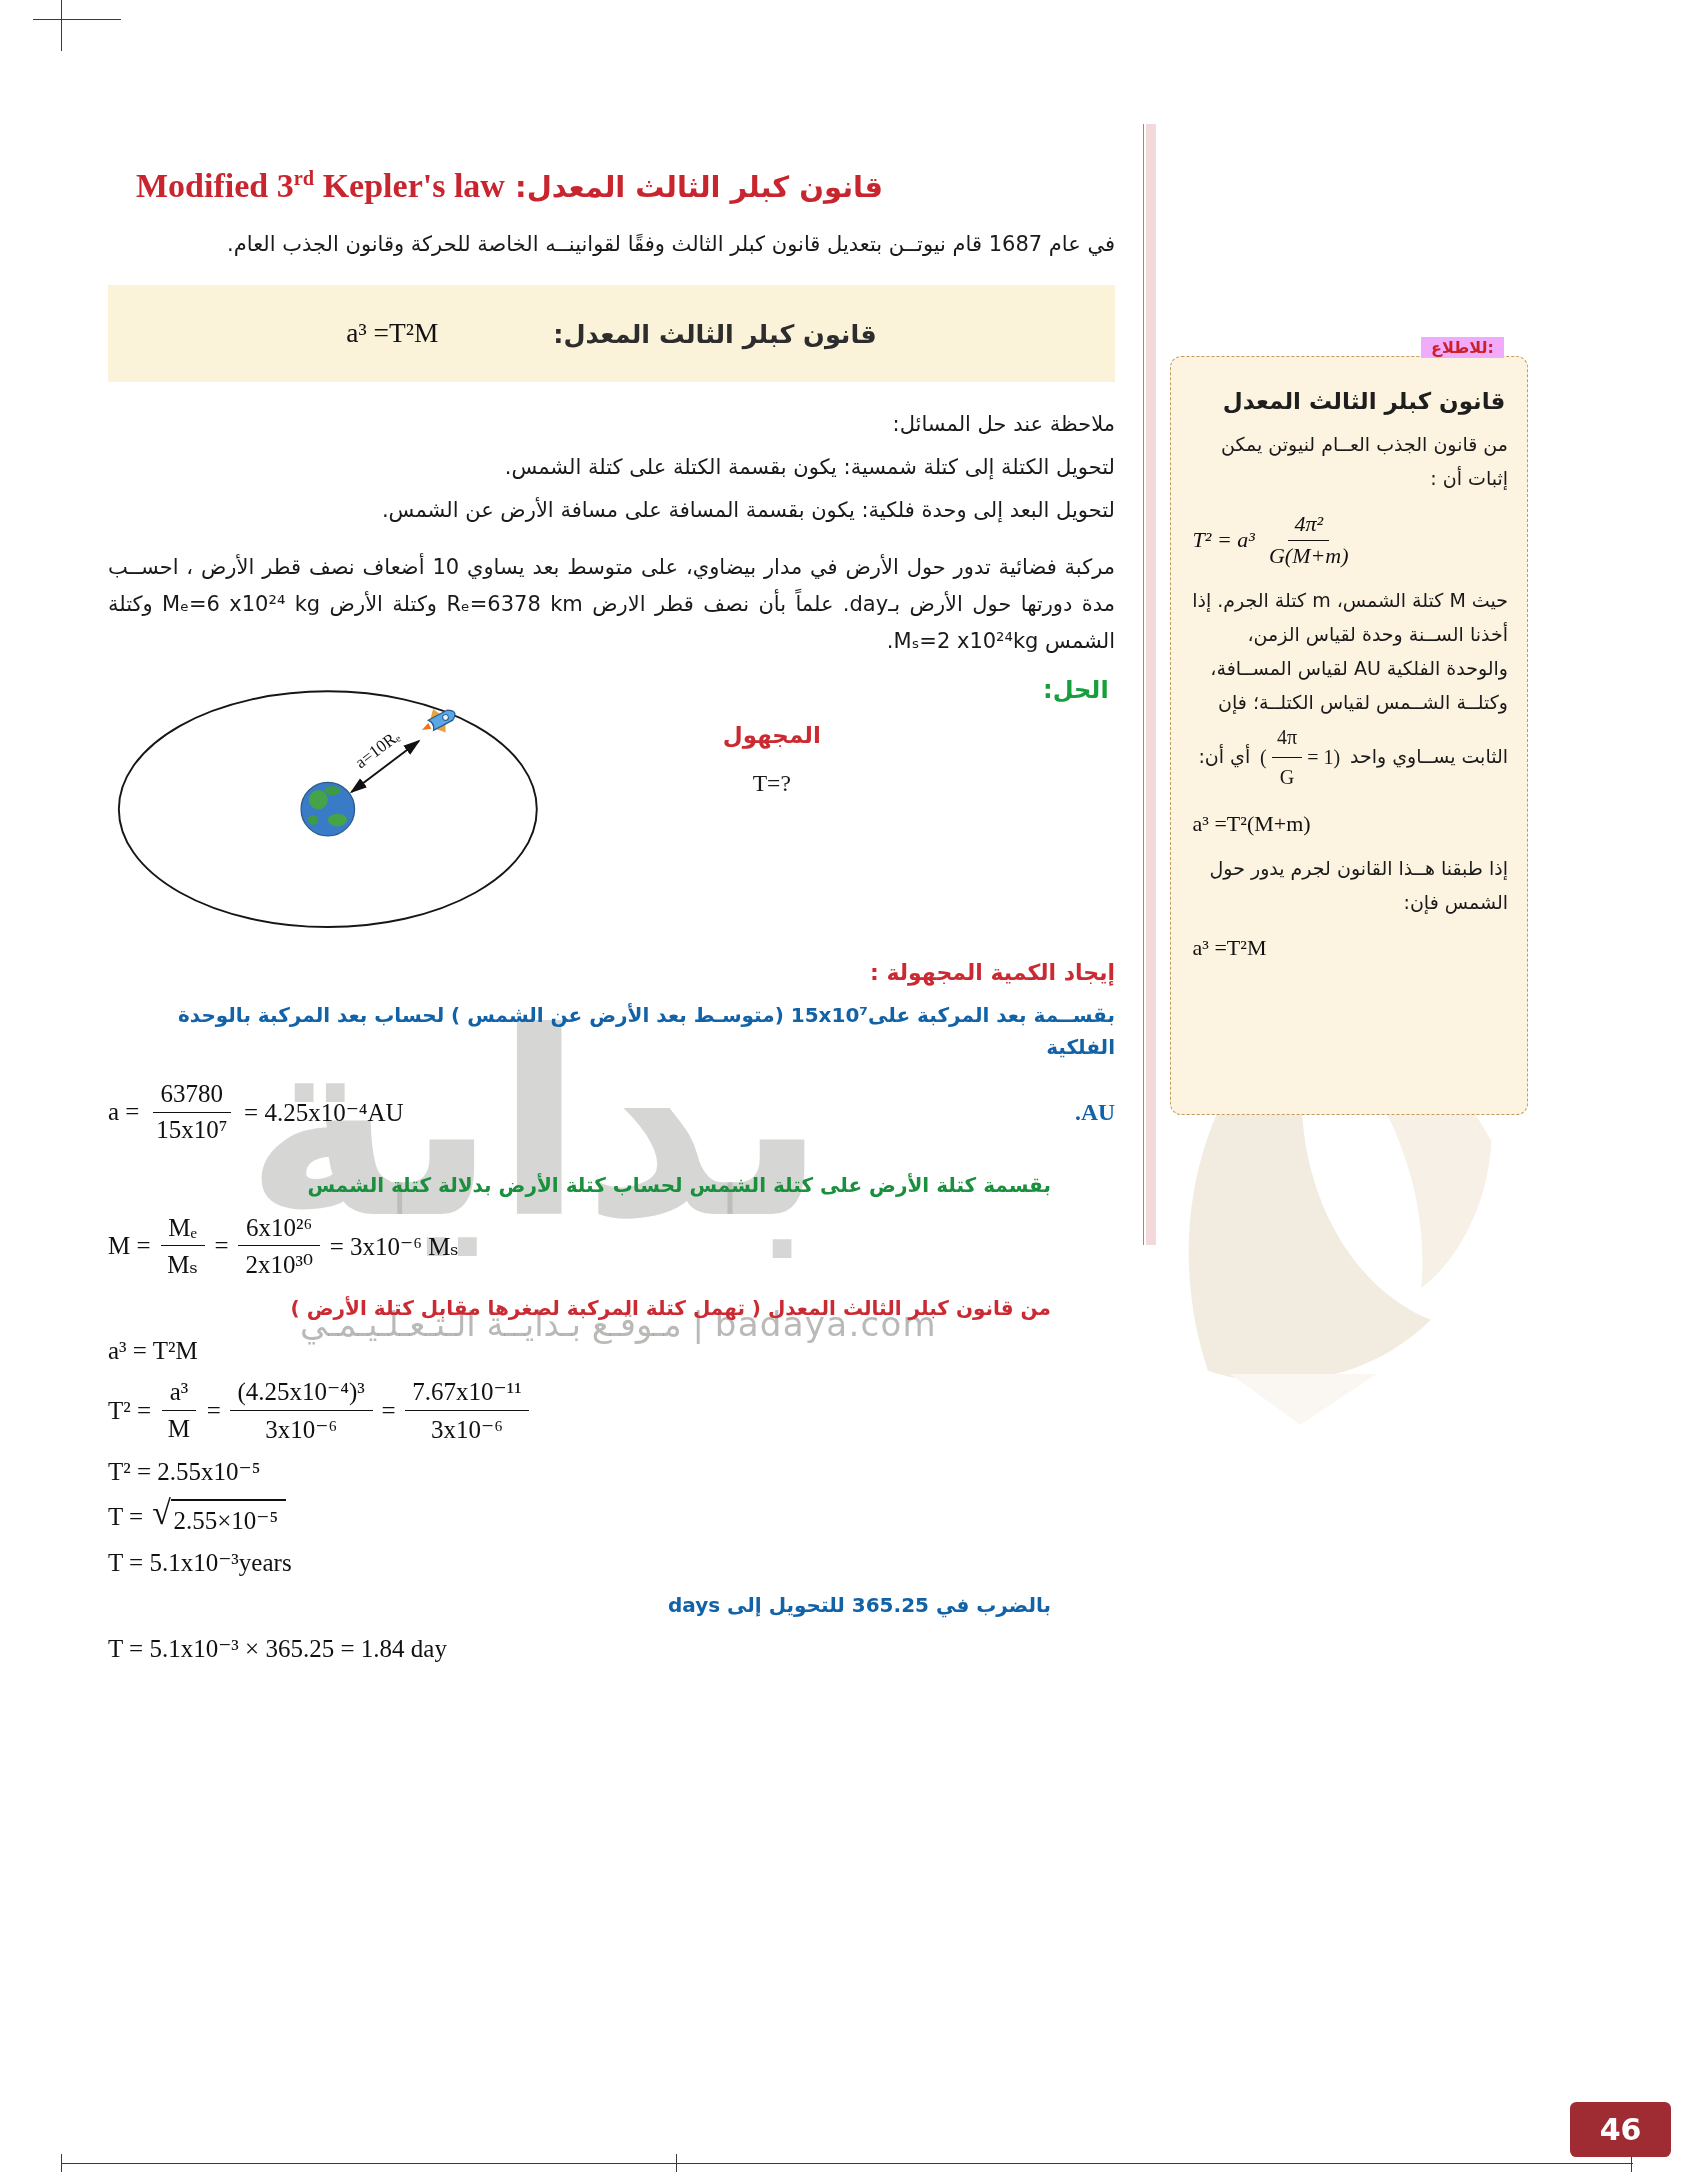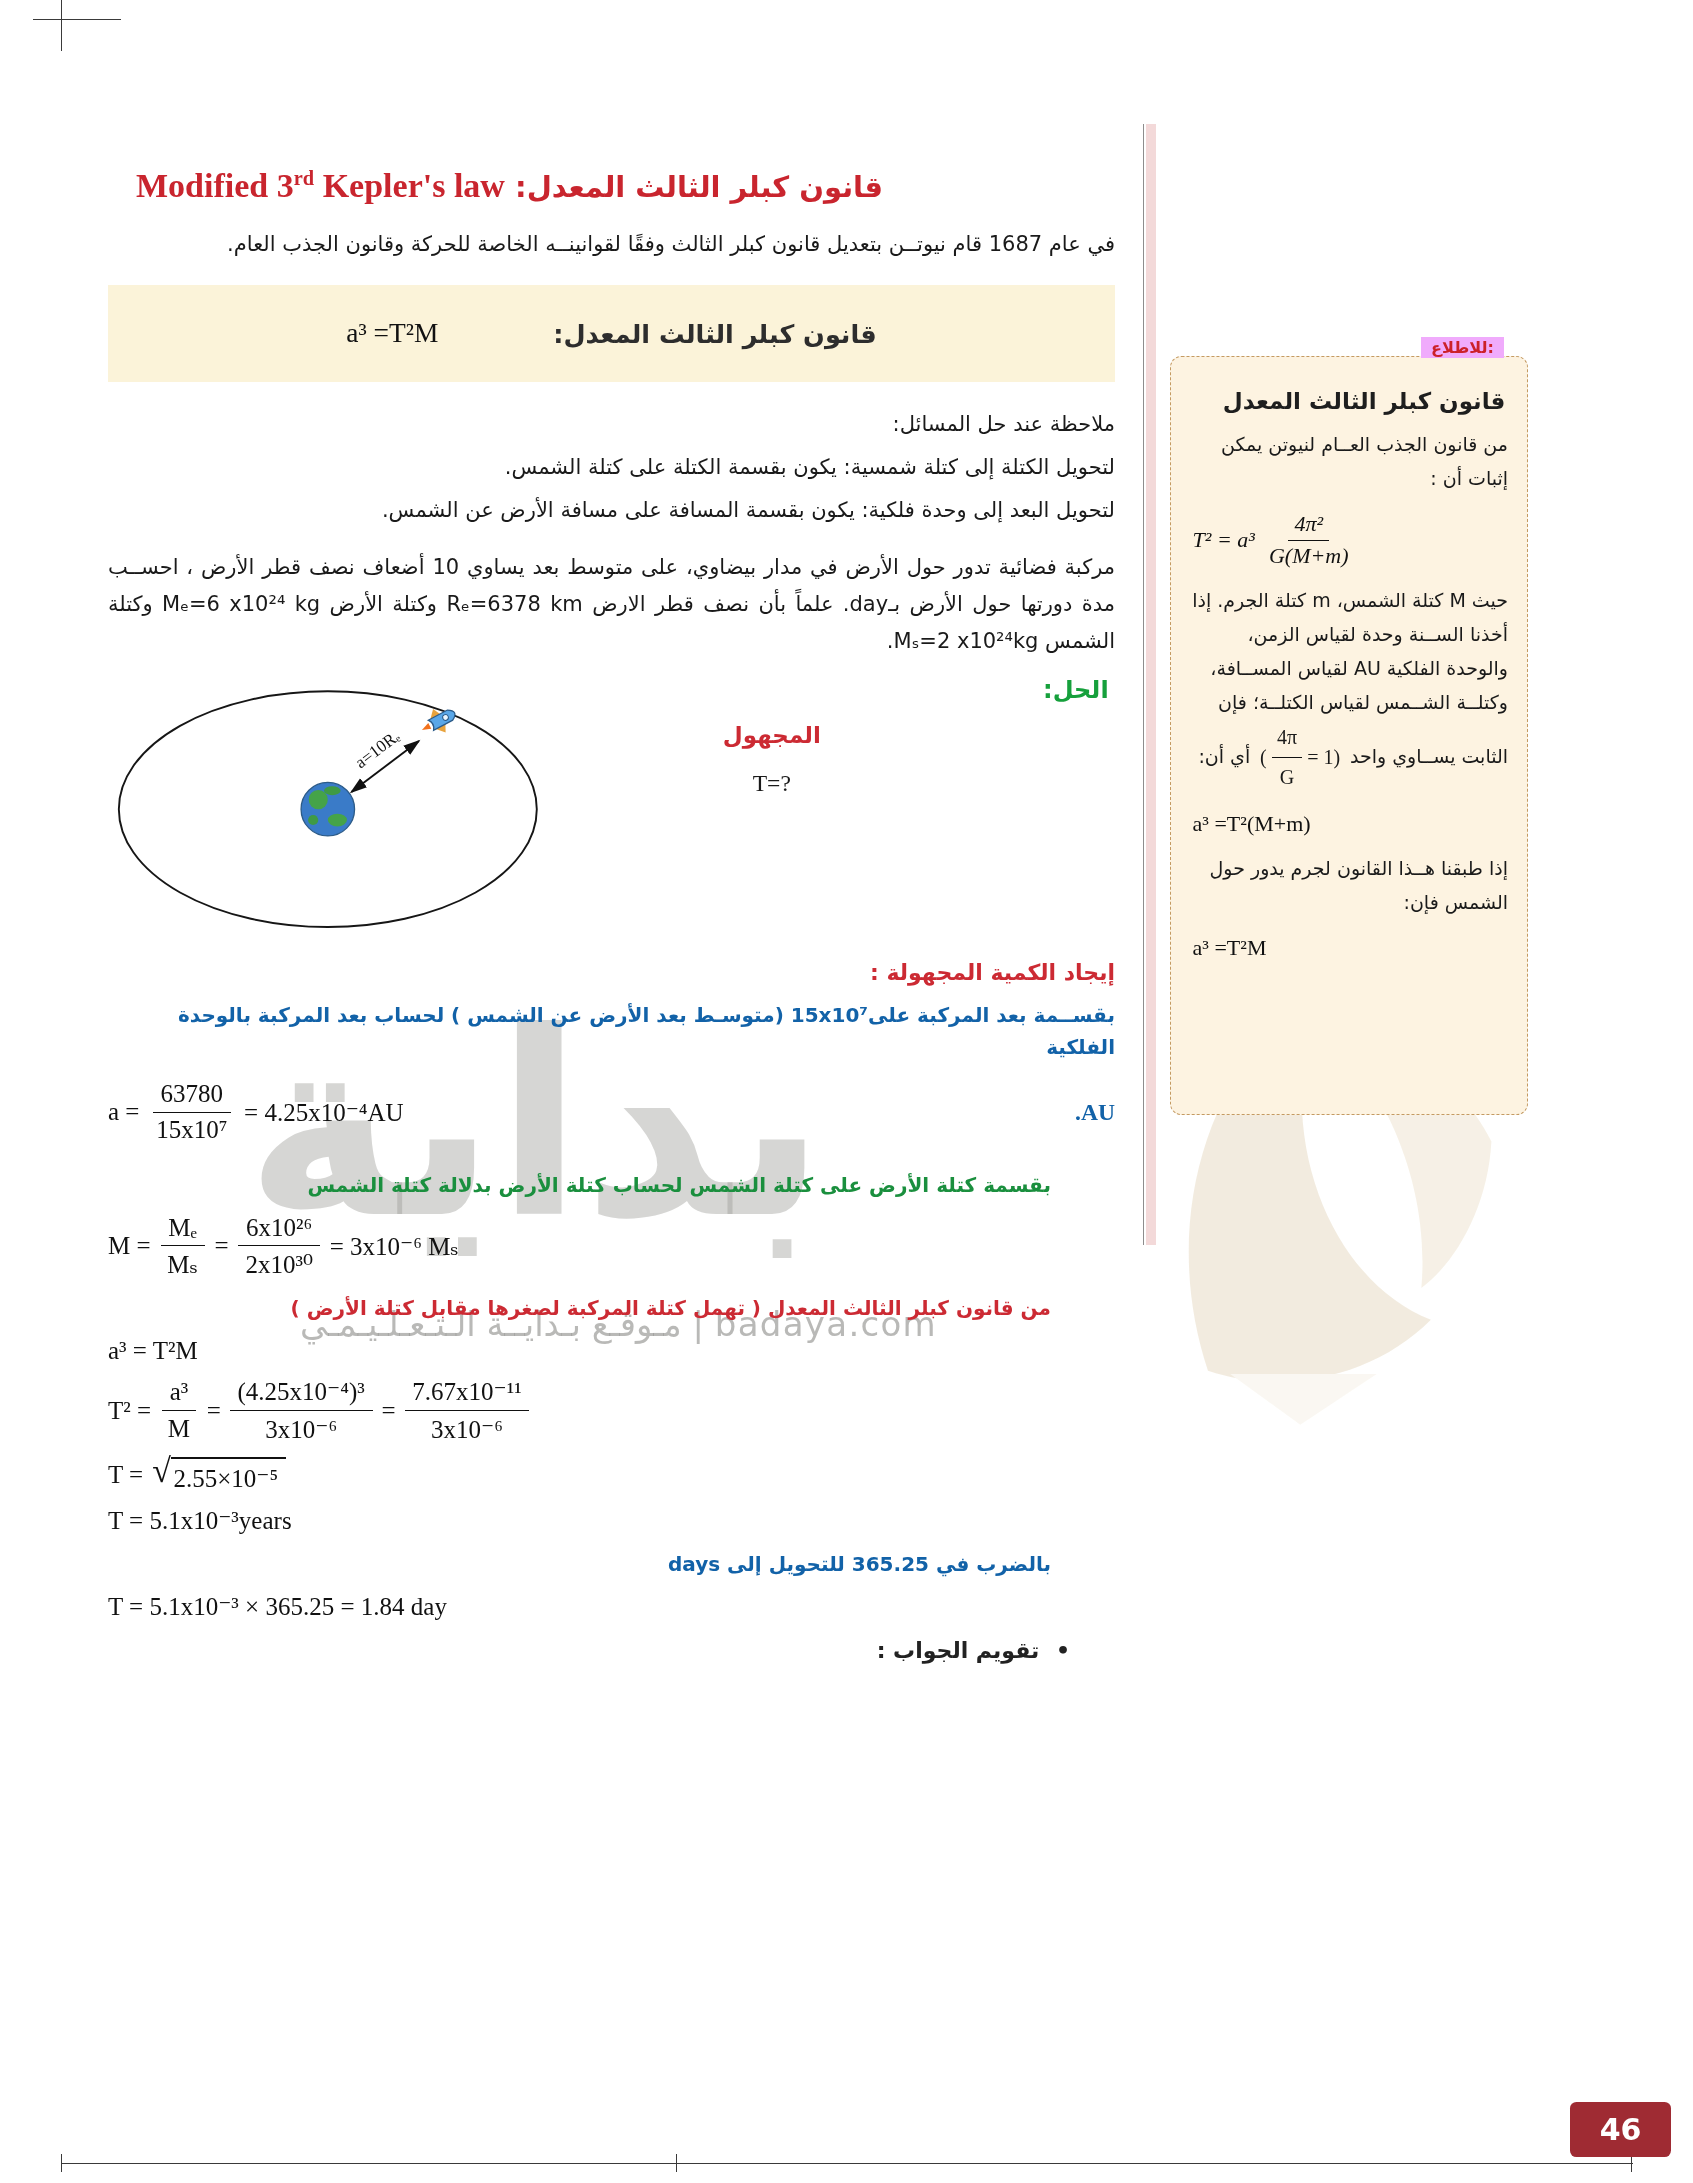--- a/index.html
+++ b/index.html
@@ -220,38 +220,35 @@
       <span class="num">(4.25x10⁻⁴)³</span>
       <span class="den">3x10⁻⁶</span>
     </span>
     <span>=</span>
     <span class="frac">
       <span class="num">7.67x10⁻¹¹</span>
       <span class="den">3x10⁻⁶</span>
     </span>
   </div>
 
+  <div class="formula">T² = 2.55x10⁻⁵</div>
 
   <div class="formula">
     <span>T =</span>
     <span class="sqrt">
       <span class="rad">√</span>
       <span class="radicand">2.55×10⁻⁵</span>
     </span>
   </div>
 
   <div class="formula">T = 5.1x10⁻³years</div>
 
   <p class="step-heading blue-h inset" dir="rtl">بالضرب في 365.25 للتحويل إلى days</p>
   <div class="formula">T = 5.1x10⁻³ × 365.25 = 1.84 day</div>
 
-  <p class="eval-line" dir="rtl">
-    <span class="bullet">•</span>
-    <span>تقويم الجواب :</span>
-  </p>
 
 </main>
 
 <aside class="sidebar">
   <span class="sb-tab">للاطلاع:</span>
   <h3 class="sb-title">قانون كبلر الثالث المعدل</h3>
 
   <p dir="rtl">من قانون الجذب العــام لنيوتن يمكن إثبات أن :</p>
 
   <div class="formula side-f it">

